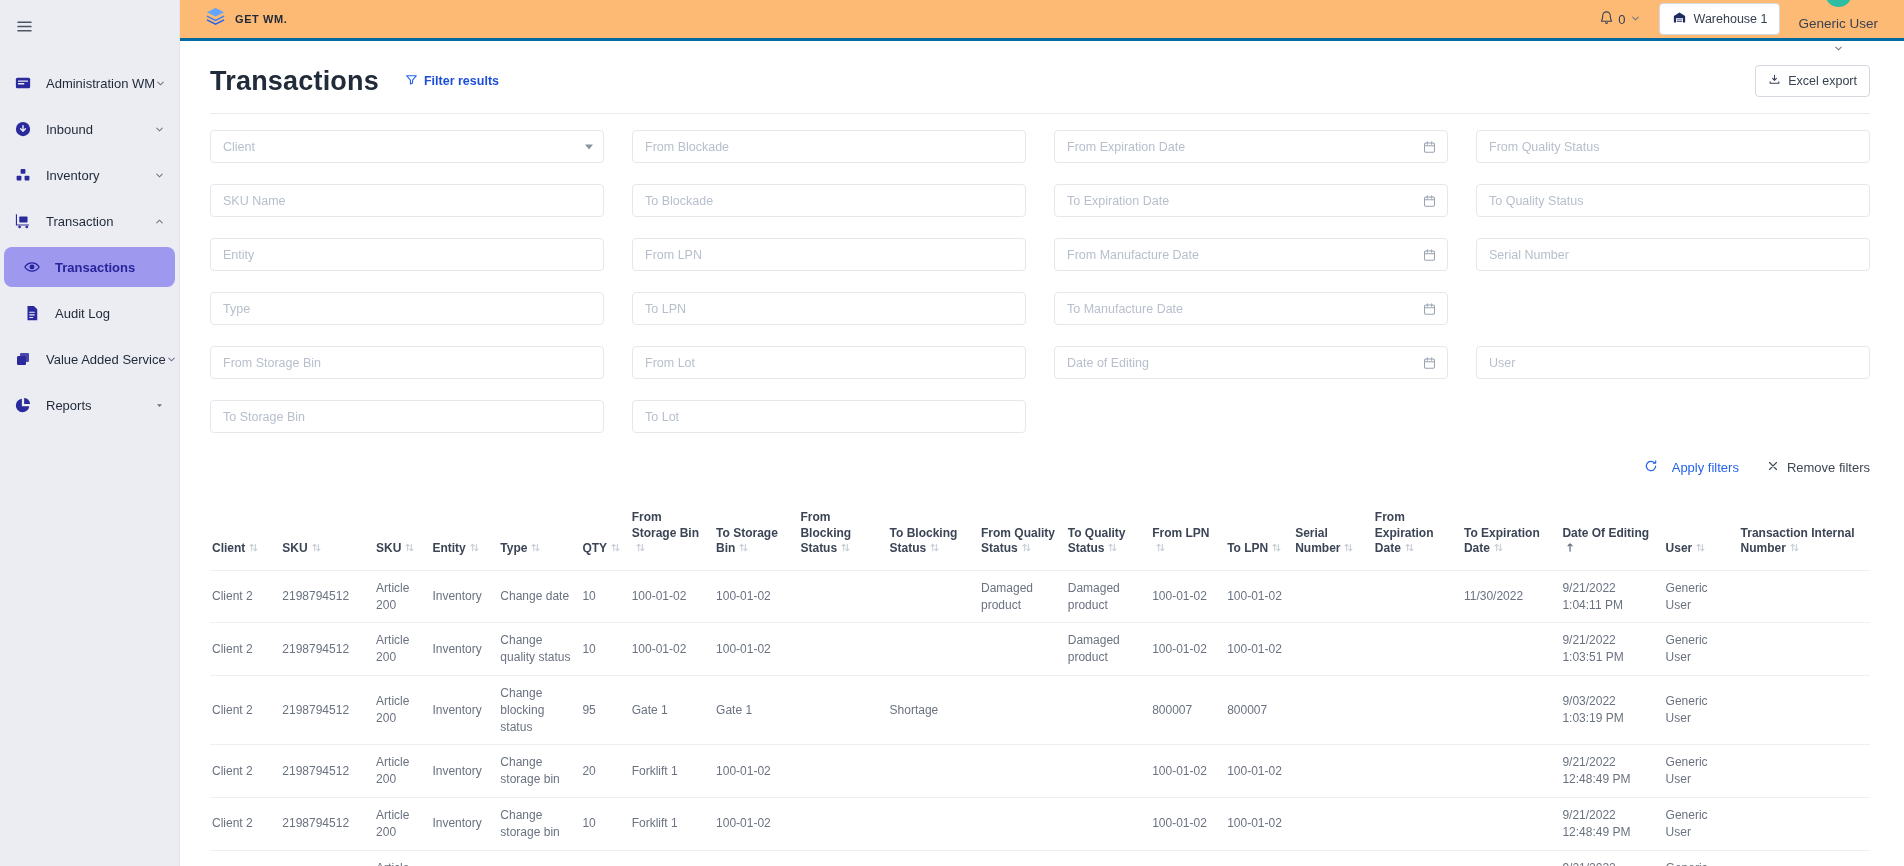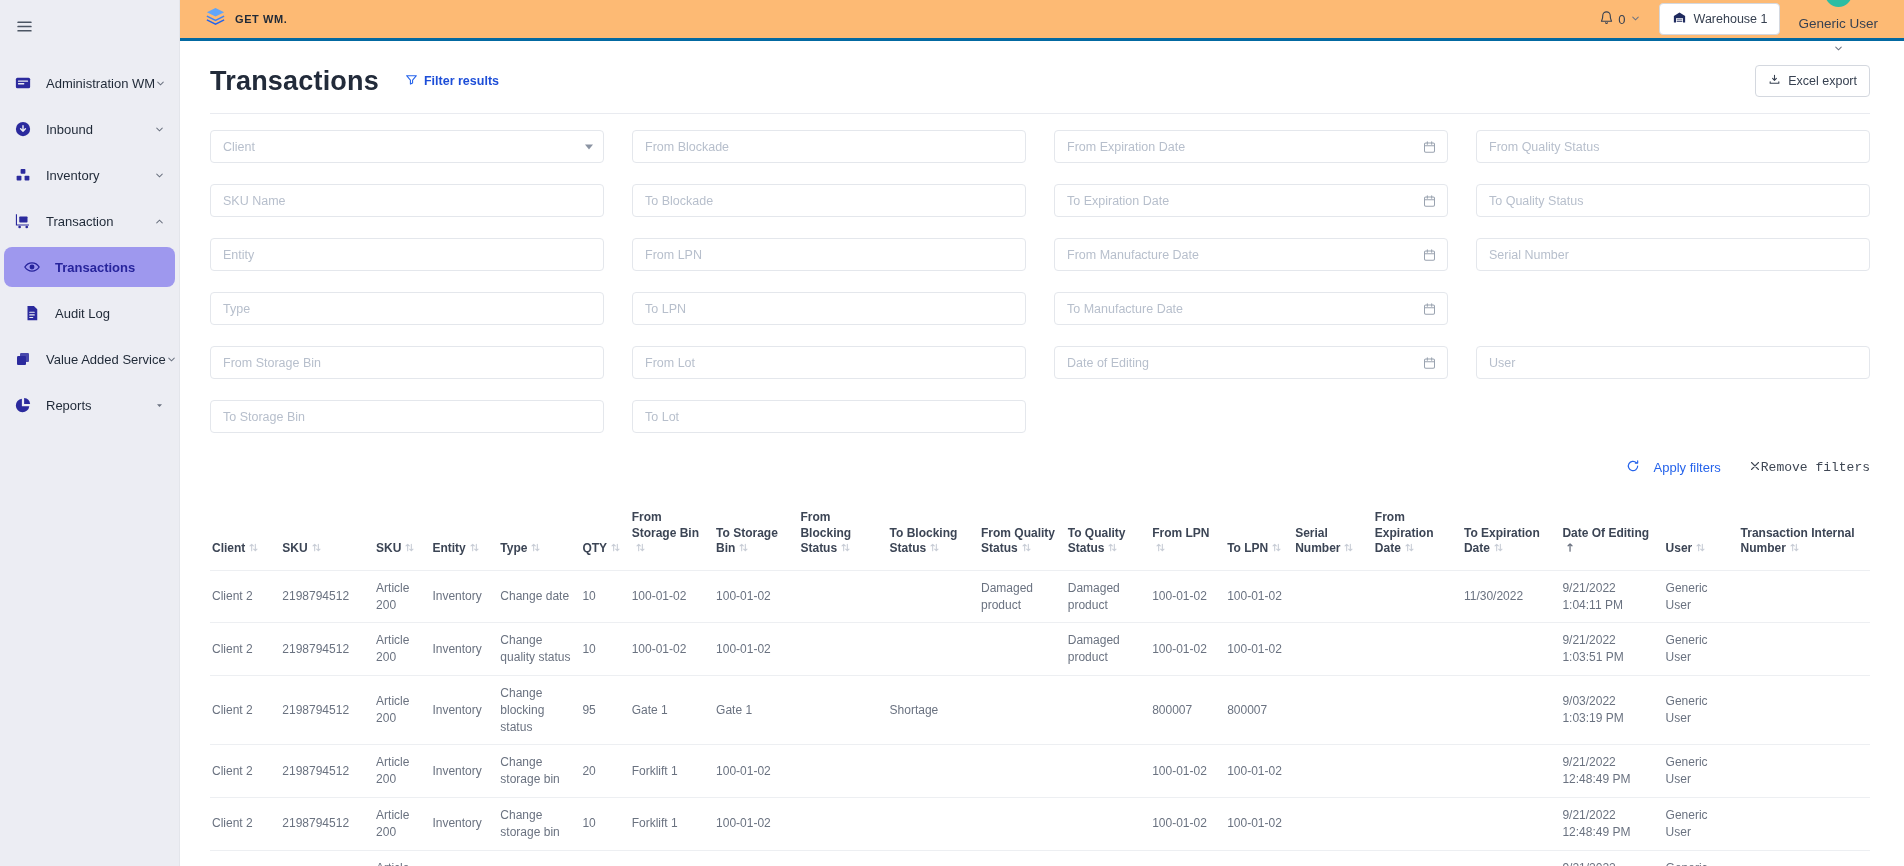--- a/index.html
+++ b/index.html
@@ -64,22 +64,22 @@
   .ffield input::placeholder { color:#b7bfcc; opacity:1; }
   .ffield .trail { position:absolute; right:10px; top:50%; transform:translateY(-50%);
     color:#9aa3b0; display:flex; pointer-events:none; }
   .caret { width:0; height:0; border-left:4px solid transparent;
     border-right:4px solid transparent; border-top:5px solid #8b94a3; }
 
   .filter-actions { display:flex; justify-content:flex-end; align-items:center;
     gap:28px; margin-top:26px; }
   .apply-link { display:flex; align-items:center; gap:14px; color:#2563eb;
     font-size:13px; cursor:pointer; }
-  .remove-link { display:flex; align-items:center; color:#3f4754;
-    font-size:13px; cursor:pointer;font-family:Liberation Mono, monospace; }
+  .remove-link { display:flex; align-items:center; gap:8px; color:#3f4754;
+    font-size:13px; cursor:pointer; }
 
   
   .table-wrap { margin-top:30px; }
   table { width:100%; border-collapse:collapse; table-layout:fixed; }
   th { text-align:left; vertical-align:bottom; font-size:12px; font-weight:700;
     color:#3c4555; padding:4px 6px 12px 2px; line-height:1.3; cursor:pointer; }
   th .th-inner { display:inline; }
   .sort-ic { display:inline-block; vertical-align:-1px; margin-left:3px; color:#c8cdd6; }
   .sort-ic.asc { color:#6b7280; }
   td { font-size:12px; color:#6a7280; padding:9px 6px 9px 2px; vertical-align:middle;

